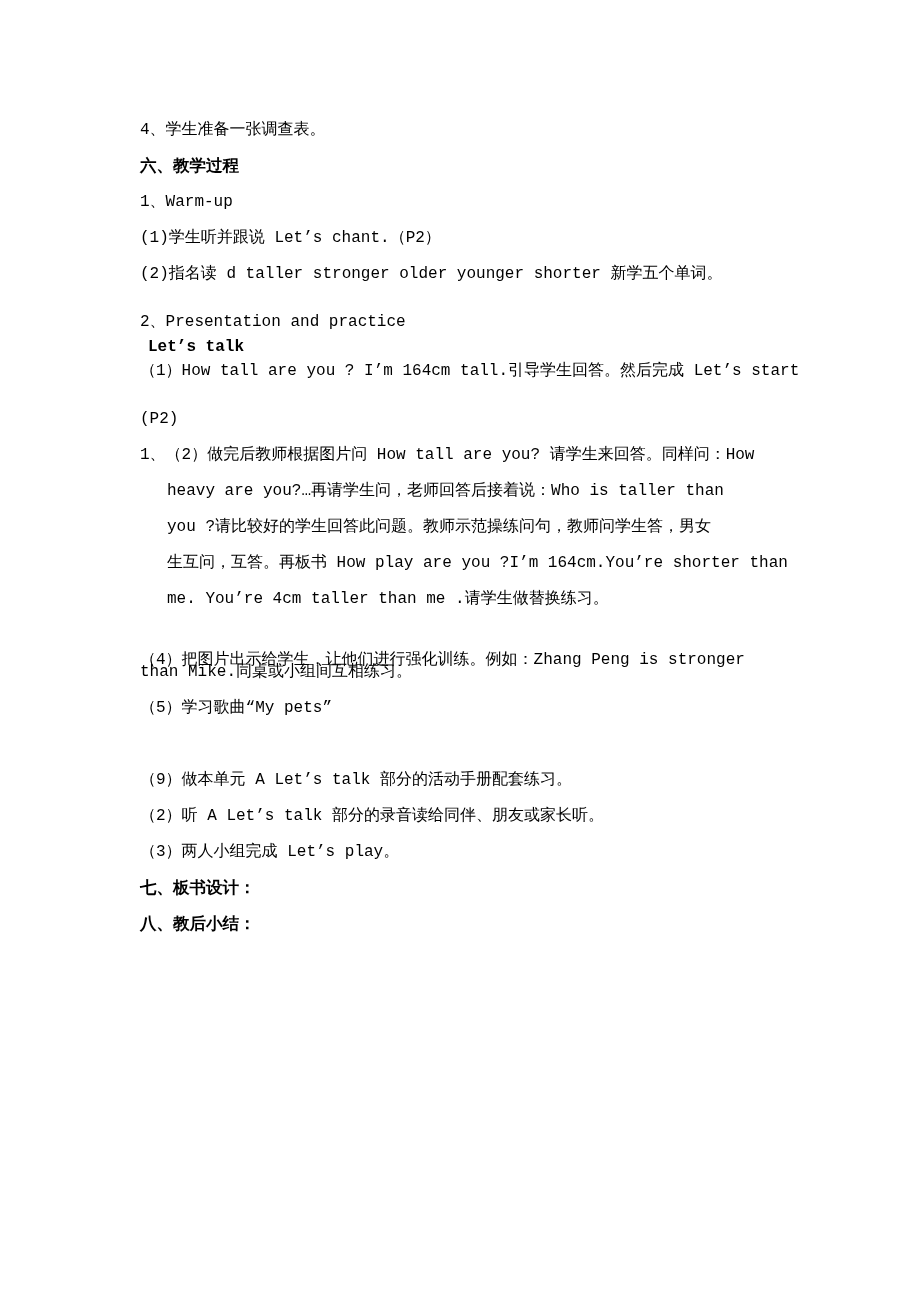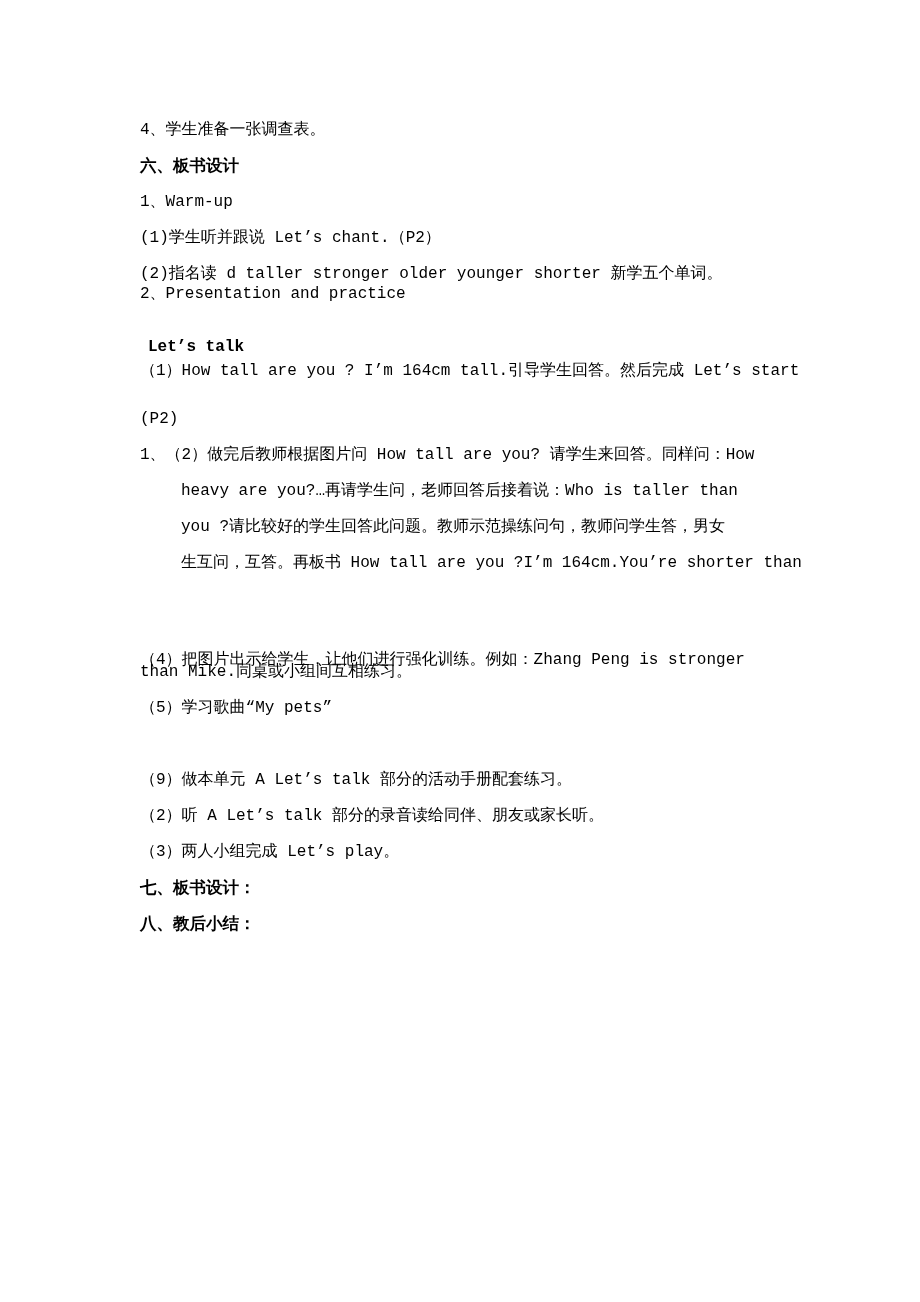--- a/index.html
+++ b/index.html
@@ -12,39 +12,40 @@
   .line {
     position: absolute; left: 140px; white-space: nowrap;
     font-family: "Liberation Mono", "DejaVu Sans Mono", monospace;
     font-size: 16px; line-height: 20px; color: #000;
   }
   .heading {
     font-family: "DejaVu Sans", "Liberation Sans", sans-serif;
     font-weight: bold; font-size: 16.5px;
   }
   .indent1 { left: 148px; font-weight: bold; }
-  .indent2 { left: 181px; }
+  .indent2 { left: 167px; }
 </style>
 </head>
 <body>
 
 <div class="page">
   <div class="line" style="top:120px">4、学生准备一张调查表。</div>
-  <div class="line heading" style="top:156px">六、板书设计</div>
+  <div class="line heading" style="top:156px">六、教学过程</div>
   <div class="line" style="top:192px">1、Warm-up</div>
   <div class="line" style="top:228px">(1)学生听并跟说 Let’s chant.（P2）</div>
   <div class="line" style="top:264px">(2)指名读 d taller stronger older younger shorter 新学五个单词。</div>
-  <div class="line" style="top:284px">2、Presentation and practice</div>
+  <div class="line" style="top:312px">2、Presentation and practice</div>
   <div class="line indent1" style="top:337px">Let’s talk</div>
   <div class="line" style="top:361px">（1）How tall are you ? I’m 164cm tall.引导学生回答。然后完成 Let’s start</div>
   <div class="line" style="top:409px">(P2)</div>
   <div class="line" style="top:445px">1、（2）做完后教师根据图片问 How tall are you? 请学生来回答。同样问：How</div>
   <div class="line indent2" style="top:481px">heavy are you?…再请学生问，老师回答后接着说：Who is taller than</div>
   <div class="line indent2" style="top:517px">you ?请比较好的学生回答此问题。教师示范操练问句，教师问学生答，男女</div>
-  <div class="line indent2" style="top:553px">生互问，互答。再板书 How tall are you ?I’m 164cm.You’re shorter than</div>
+  <div class="line indent2" style="top:553px">生互问，互答。再板书 How play are you ?I’m 164cm.You’re shorter than</div>
+  <div class="line indent2" style="top:589px">me. You’re 4cm taller than me .请学生做替换练习。</div>
   <div class="line" style="top:650px">（4）把图片出示给学生，让他们进行强化训练。例如：Zhang Peng is stronger</div>
   <div class="line" style="top:662px">than Mike.同桌或小组间互相练习。</div>
   <div class="line" style="top:698px">（5）学习歌曲“My pets”</div>
   <div class="line" style="top:770px">（9）做本单元 A Let’s talk 部分的活动手册配套练习。</div>
   <div class="line" style="top:806px">（2）听 A Let’s talk 部分的录音读给同伴、朋友或家长听。</div>
   <div class="line" style="top:842px">（3）两人小组完成 Let’s play。</div>
   <div class="line heading" style="top:878px">七、板书设计：</div>
   <div class="line heading" style="top:914px">八、教后小结：</div>
 </div>
 

